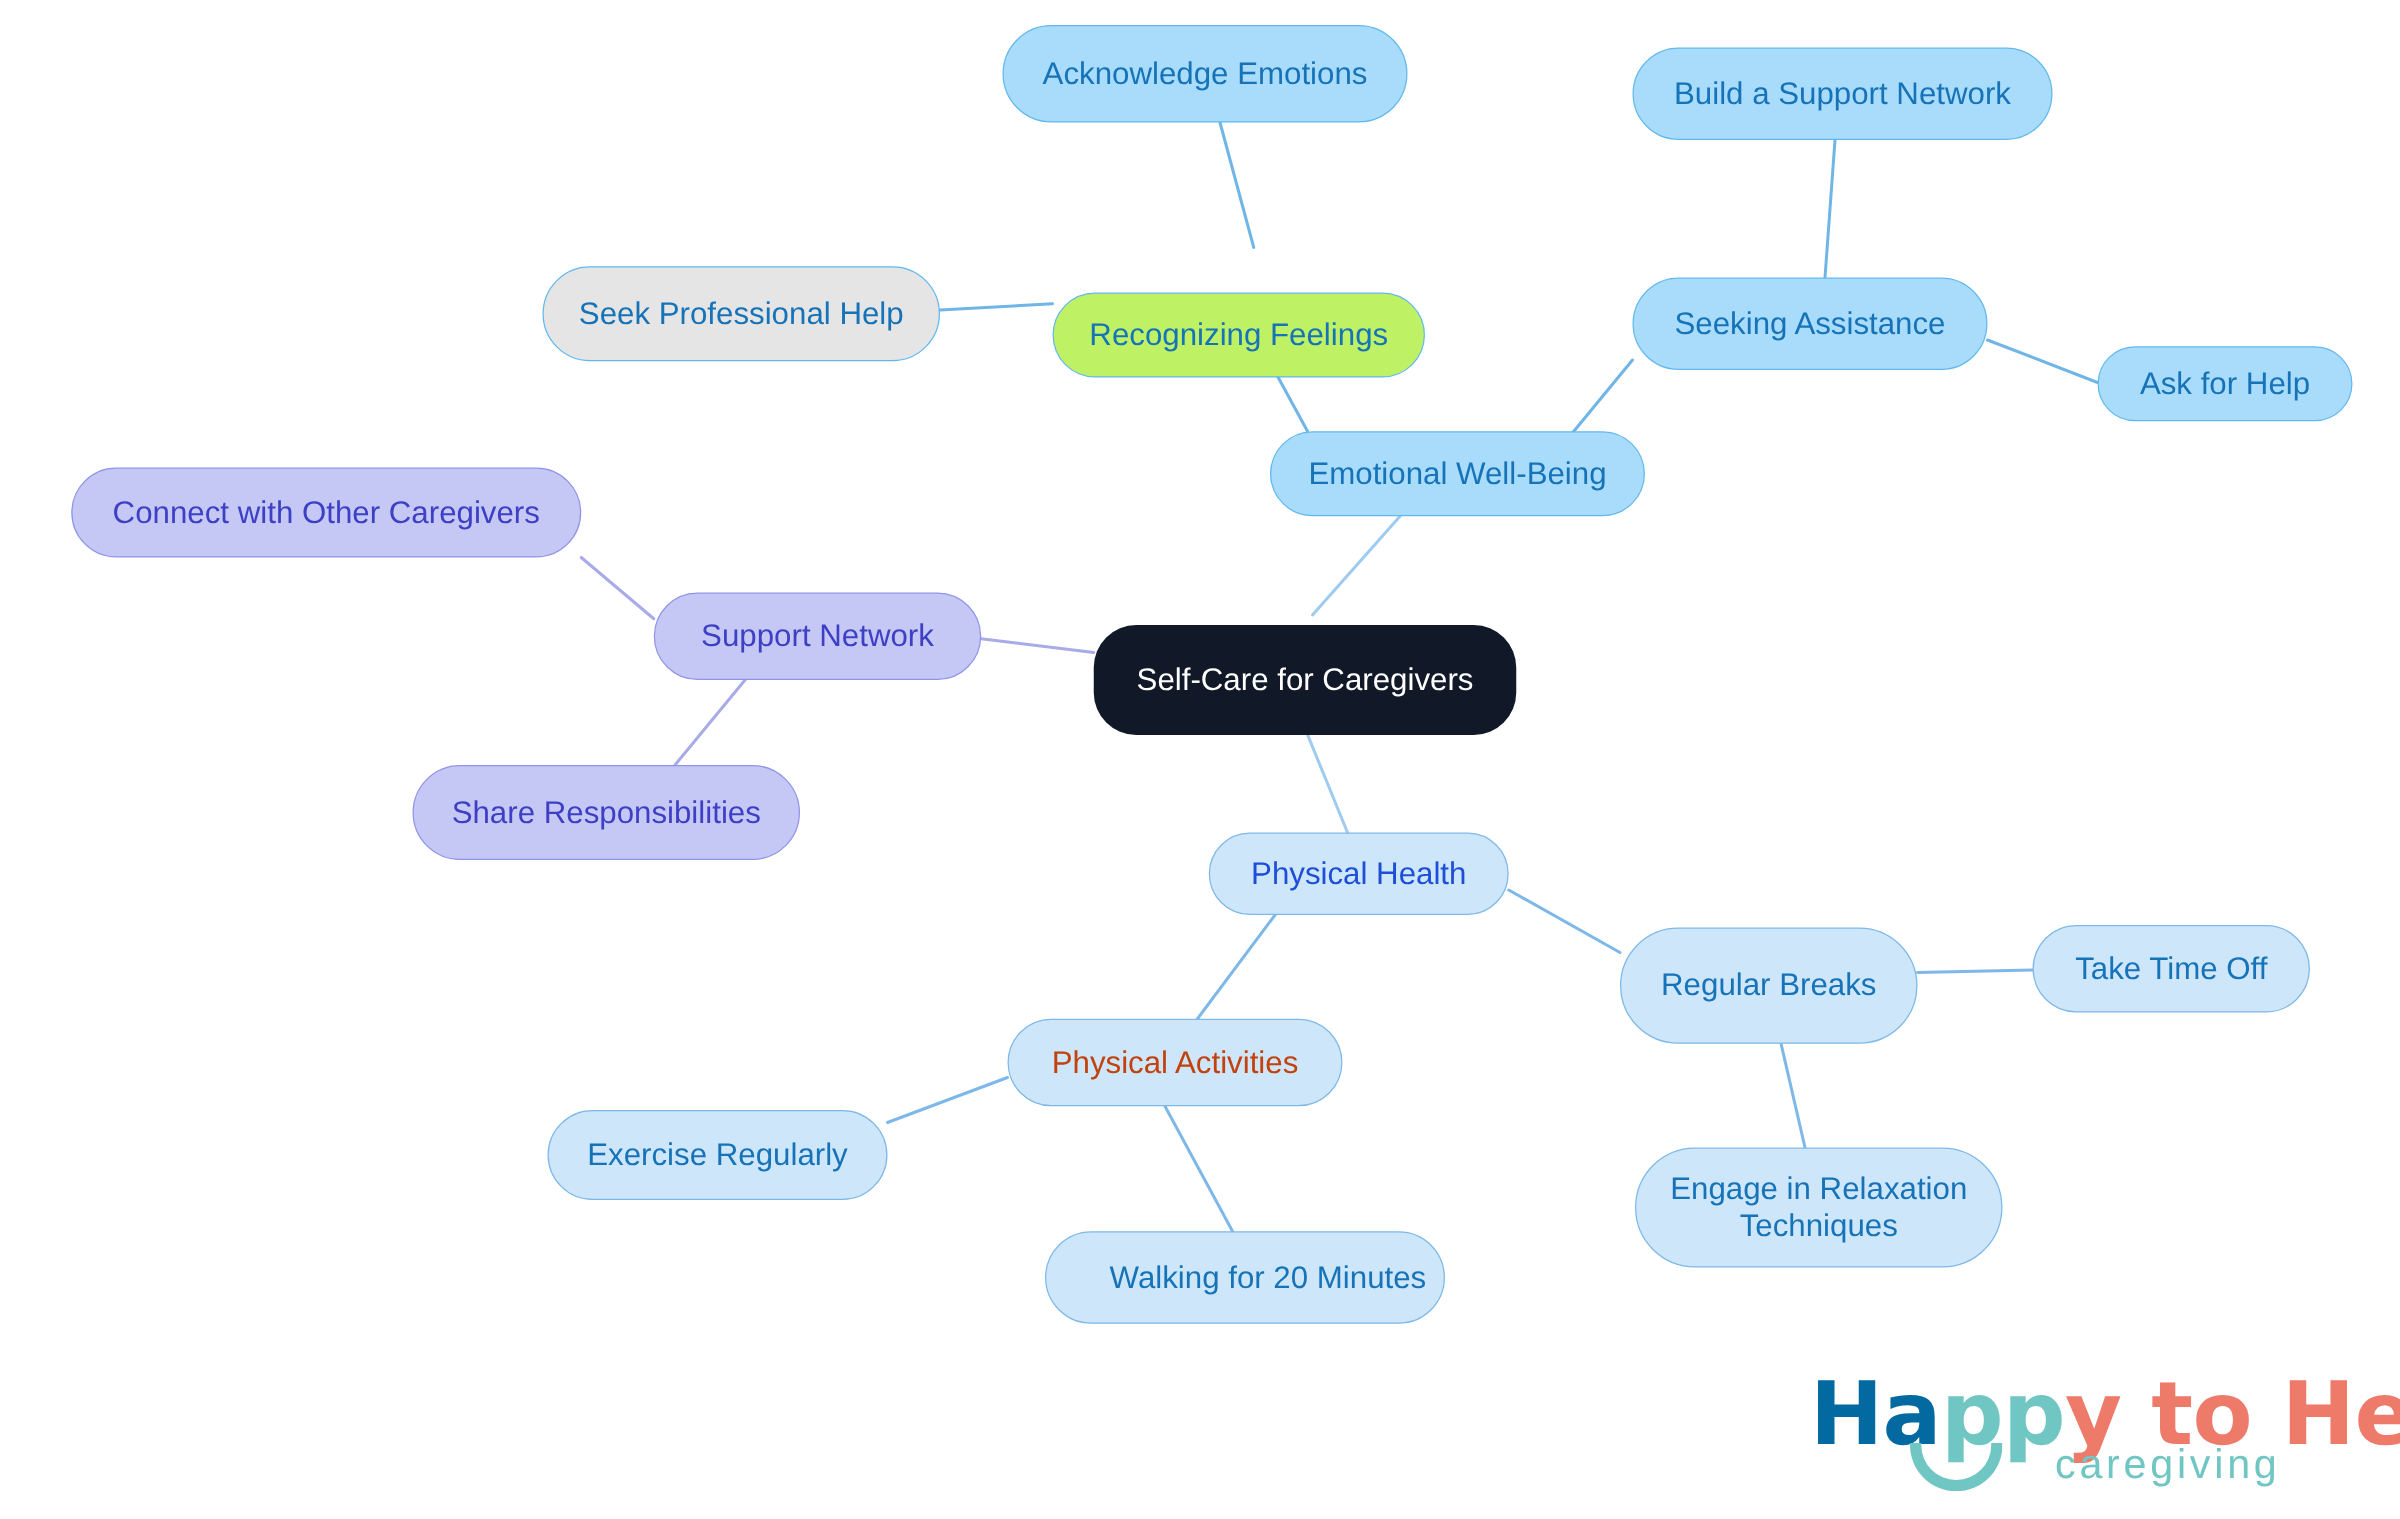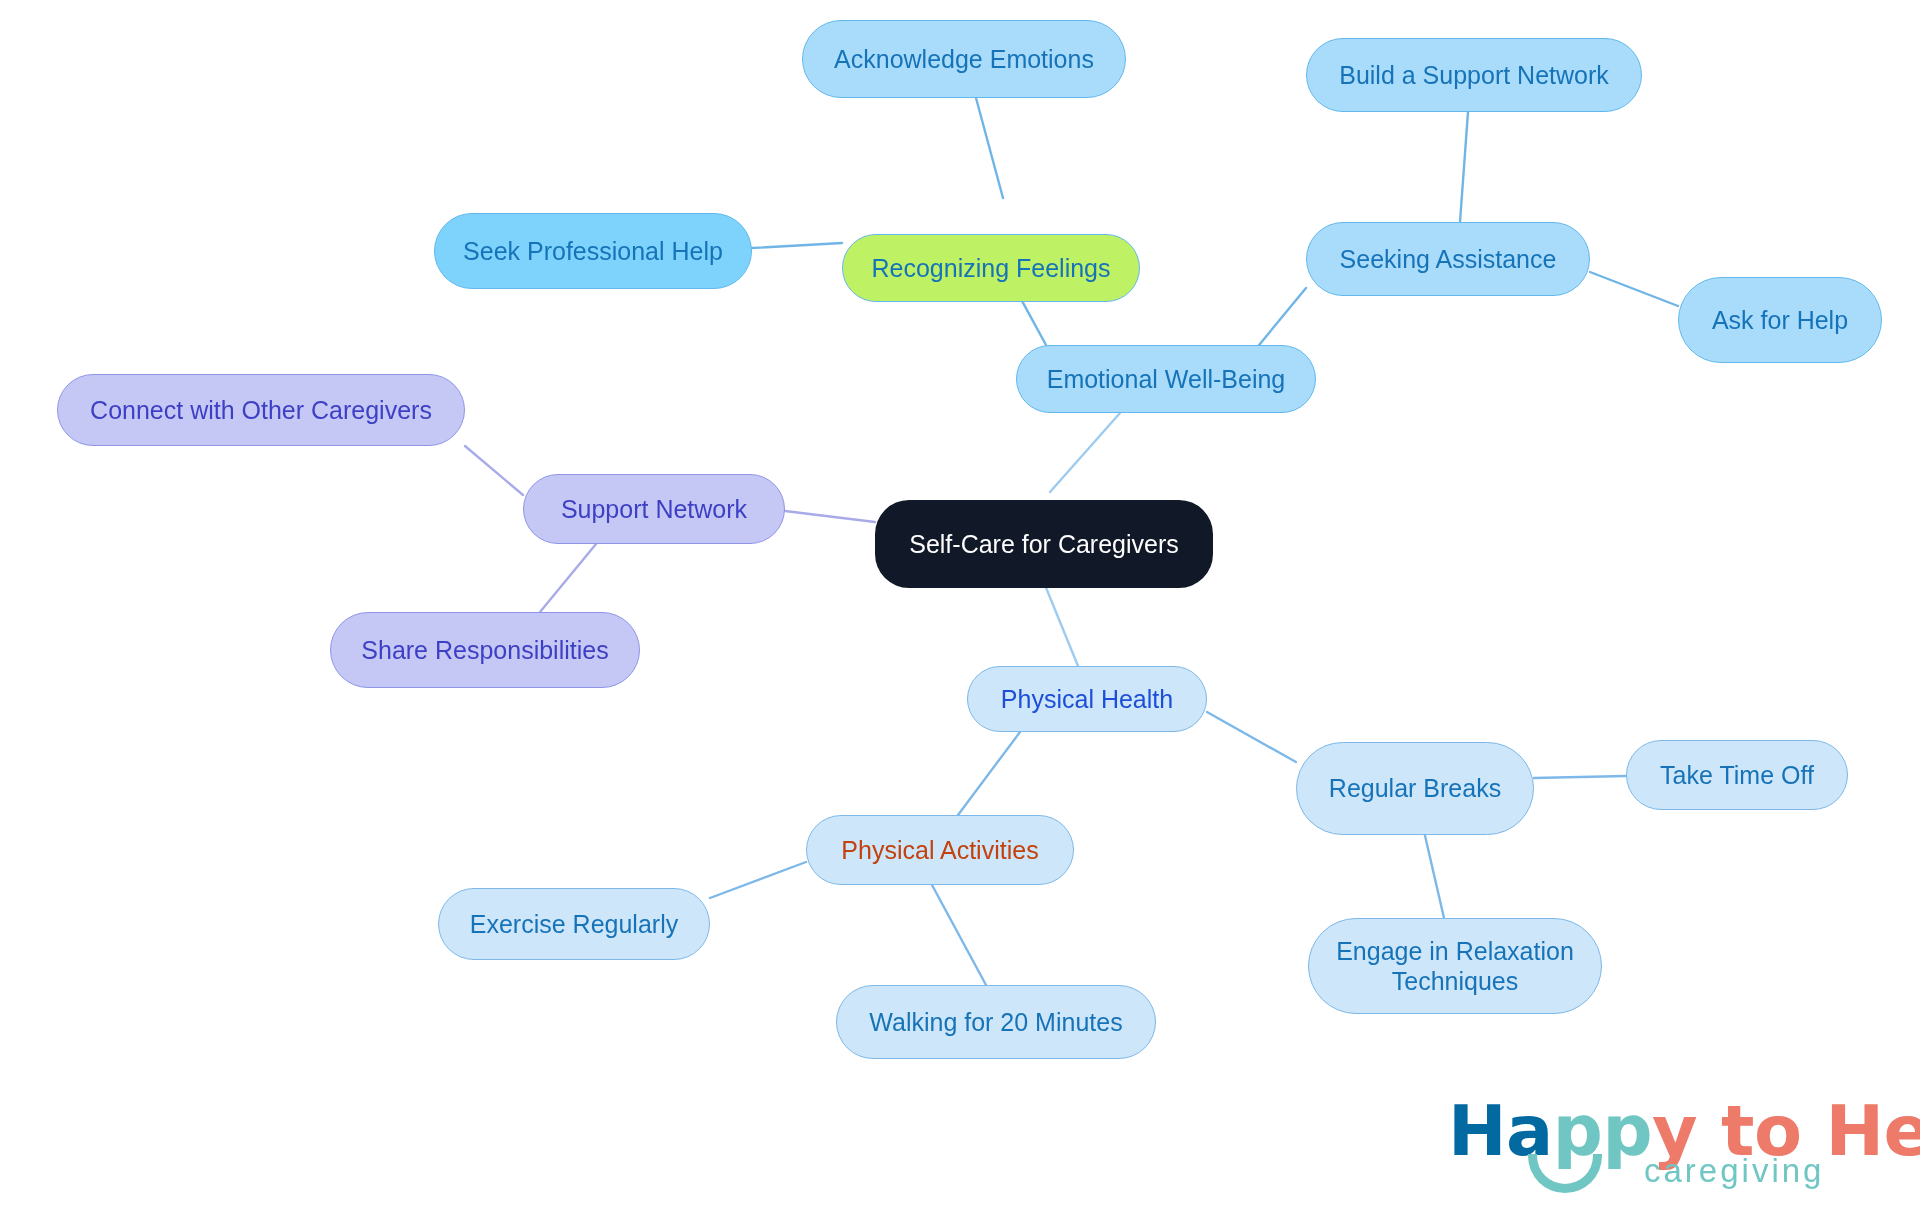--- a/index.html
+++ b/index.html
@@ -108,31 +108,31 @@
       <line x1="1207" y1="712" x2="1296" y2="762" stroke="#7db8e8" stroke-width="2.4" stroke-linecap="round"></line>
       <line x1="806" y1="862" x2="710" y2="898" stroke="#7db8e8" stroke-width="2.4" stroke-linecap="round"></line>
       <line x1="932" y1="885" x2="986" y2="985" stroke="#7db8e8" stroke-width="2.4" stroke-linecap="round"></line>
       <line x1="1534" y1="778" x2="1626" y2="776" stroke="#7db8e8" stroke-width="2.4" stroke-linecap="round"></line>
       <line x1="1420" y1="814" x2="1444" y2="918" stroke="#7db8e8" stroke-width="2.4" stroke-linecap="round"></line>
     </svg>
 <div class="node root" style="left: 875px; top: 500px; width: 338px; height: 88px; background: rgb(17, 24, 39); color: rgb(255, 255, 255); font-size: 25px;"><span>Self-Care for Caregivers</span></div>
     <div class="node" style="left: 1016px; top: 345px; width: 300px; height: 68px; background: rgb(168, 220, 250); color: rgb(23, 115, 184); border-color: rgb(98, 184, 238); font-size: 25px;"><span>Emotional Well-Being</span></div>
     <div class="node" style="left: 842px; top: 198px; width: 298px; height: 68px; background: #bef264; color: rgb(23, 115, 184); border-color: rgb(98, 184, 238); font-size: 25px; margin-top: 36px;"><span>Recognizing Feelings</span></div>
     <div class="node" style="left: 802px; top: 20px; width: 324px; height: 78px; background: rgb(168, 220, 250); color: rgb(23, 115, 184); border-color: rgb(98, 184, 238); font-size: 25px;"><span>Acknowledge Emotions</span></div>
-    <div class="node" style="left: 434px; top: 213px; width: 318px; height: 76px; background: #7dd3fc; color: rgb(23, 115, 184); border-color: rgb(98, 184, 238); font-size: 25px;"><span>Seek Professional Help</span></div>
+    <div class="node" style="left: 434px; top: 213px; width: 318px; height: 76px; background: #e5e5e5; color: rgb(23, 115, 184); border-color: rgb(98, 184, 238); font-size: 25px;"><span>Seek Professional Help</span></div>
     <div class="node" style="left: 1306px; top: 222px; width: 284px; height: 74px; background: rgb(168, 220, 250); color: rgb(23, 115, 184); border-color: rgb(98, 184, 238); font-size: 25px;"><span>Seeking Assistance</span></div>
     <div class="node" style="left: 1306px; top: 38px; width: 336px; height: 74px; background: rgb(168, 220, 250); color: rgb(23, 115, 184); border-color: rgb(98, 184, 238); font-size: 25px;"><span>Build a Support Network</span></div>
-    <div class="node" style="left: 1678px; top: 277px; width: 204px; height: 86px; background: rgb(168, 220, 250); color: rgb(23, 115, 184); border-color: rgb(98, 184, 238); font-size: 25px;"><span>Ask for Help</span></div>
+    <div class="node" style="left: 1678px; top: 277px; width: 204px; height: 60px; background: rgb(168, 220, 250); color: rgb(23, 115, 184); border-color: rgb(98, 184, 238); font-size: 25px;"><span>Ask for Help</span></div>
     <div class="node" style="left: 523px; top: 474px; width: 262px; height: 70px; background: rgb(197, 200, 245); color: rgb(61, 63, 196); border-color: rgb(143, 148, 232); font-size: 25px;"><span>Support Network</span></div>
     <div class="node" style="left: 57px; top: 374px; width: 408px; height: 72px; background: rgb(197, 200, 245); color: rgb(61, 63, 196); border-color: rgb(143, 148, 232); font-size: 25px;"><span>Connect with Other Caregivers</span></div>
     <div class="node" style="left: 330px; top: 612px; width: 310px; height: 76px; background: rgb(197, 200, 245); color: rgb(61, 63, 196); border-color: rgb(143, 148, 232); font-size: 25px;"><span>Share Responsibilities</span></div>
     <div class="node" style="left: 967px; top: 666px; width: 240px; height: 66px; background: rgb(205, 230, 250); color: #1d4ed8; border-color: rgb(125, 184, 232); font-size: 25px;"><span>Physical Health</span></div>
     <div class="node" style="left: 806px; top: 815px; width: 268px; height: 70px; background: rgb(205, 230, 250); color: #c2410c; border-color: rgb(125, 184, 232); font-size: 25px;"><span>Physical Activities</span></div>
     <div class="node" style="left: 438px; top: 888px; width: 272px; height: 72px; background: rgb(205, 230, 250); color: rgb(23, 115, 184); border-color: rgb(125, 184, 232); font-size: 25px;"><span>Exercise Regularly</span></div>
-    <div class="node" style="left: 836px; top: 985px; width: 320px; height: 74px; background: rgb(205, 230, 250); color: rgb(23, 115, 184); border-color: rgb(125, 184, 232); font-size: 25px;"><span>Walking for 20 Minutes</span></div>
+    <div class="node" style="left: 836px; top: 985px; width: 320px; height: 74px; background: rgb(205, 230, 250); color: rgb(23, 115, 184); border-color: rgb(125, 184, 232); font-size: 25px; justify-content: flex-end;"><span>Walking for 20 Minutes</span></div>
     <div class="node" style="left: 1296px; top: 742px; width: 238px; height: 93px; background: rgb(205, 230, 250); color: rgb(23, 115, 184); border-color: rgb(125, 184, 232); font-size: 25px;"><span>Regular Breaks</span></div>
     <div class="node" style="left: 1626px; top: 740px; width: 222px; height: 70px; background: rgb(205, 230, 250); color: rgb(23, 115, 184); border-color: rgb(125, 184, 232); font-size: 25px;"><span>Take Time Off</span></div>
     <div class="node" style="left: 1308px; top: 918px; width: 294px; height: 96px; background: rgb(205, 230, 250); color: rgb(23, 115, 184); border-color: rgb(125, 184, 232); font-size: 25px;"><span>Engage in Relaxation
 Techniques</span></div>
   </div>
 
 <div id="brand-logo">
   <div id="brand-wordmark">
     <span id="lg-ha" style="color: #0369a1;">Ha</span><span id="lg-pp" style="color: rgb(111, 198, 195);">pp</span><span id="lg-rest" style="color: rgb(238, 122, 106);">y to Help</span>
   </div>

